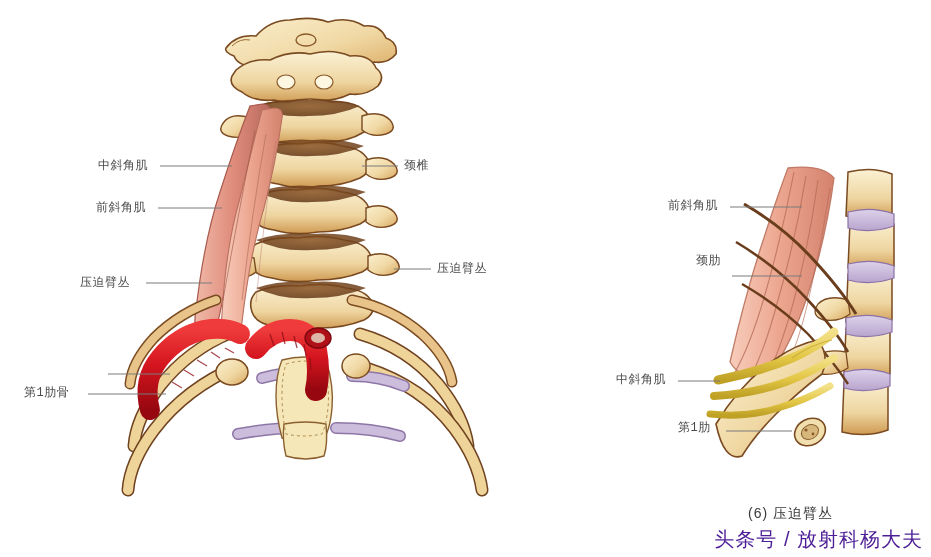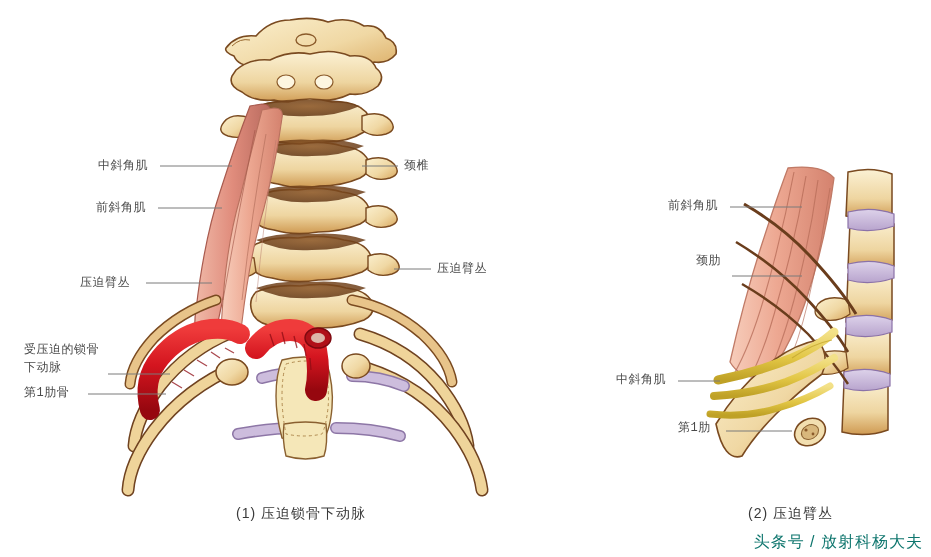--- a/index.html
+++ b/index.html
@@ -38,22 +38,22 @@
     position: absolute;
     font-size: 14px;
     color: #3a3a3a;
     white-space: nowrap;
     letter-spacing: 1px;
   }
   .watermark {
     position: absolute;
     right: 8px;
     bottom: 4px;
-    font-size: 16px;
-    color: #0f766e;
+    font-size: 20px;
+    color: #4c1d95;
     letter-spacing: 1px;
     white-space: nowrap;
   }
 </style>
 </head>
 <body>
 
 <div id="page">
 
   <svg class="fig-svg" viewBox="0 0 931 557">
@@ -243,26 +243,24 @@
       <line x1="678" y1="381" x2="720" y2="381"></line>
       <line x1="726" y1="431" x2="792" y2="431"></line>
     </g>
   </svg>
 
   <div class="label" style="left:98px; top:158px;">中斜角肌</div>
   <div class="label" style="left:96px; top:200px;">前斜角肌</div>
   <div class="label" style="left:404px; top:158px;">颈椎</div>
   <div class="label" style="left:80px; top:275px;">压迫臂丛</div>
   <div class="label" style="left:437px; top:261px;">压迫臂丛</div>
-  <div class="label two-line" style="left:24px; top:341px;">受压迫的锁骨下动脉</div>
   <div class="label" style="left:24px; top:385px;">第1肋骨</div>
 
   <div class="label" style="left:668px; top:198px;">前斜角肌</div>
   <div class="label" style="left:696px; top:253px;">颈肋</div>
   <div class="label" style="left:616px; top:372px;">中斜角肌</div>
   <div class="label" style="left:678px; top:420px;">第1肋</div>
 
-  <div class="caption" style="left:236px; top:505px;">(1) 压迫锁骨下动脉</div>
-  <div class="caption" style="left:748px; top:505px;">(2) 压迫臂丛</div>
+  <div class="caption" style="left:748px; top:505px;">(6) 压迫臂丛</div>
 
   <div class="watermark">头条号 / 放射科杨大夫</div>
 
 </div>
 
 </body></html>

